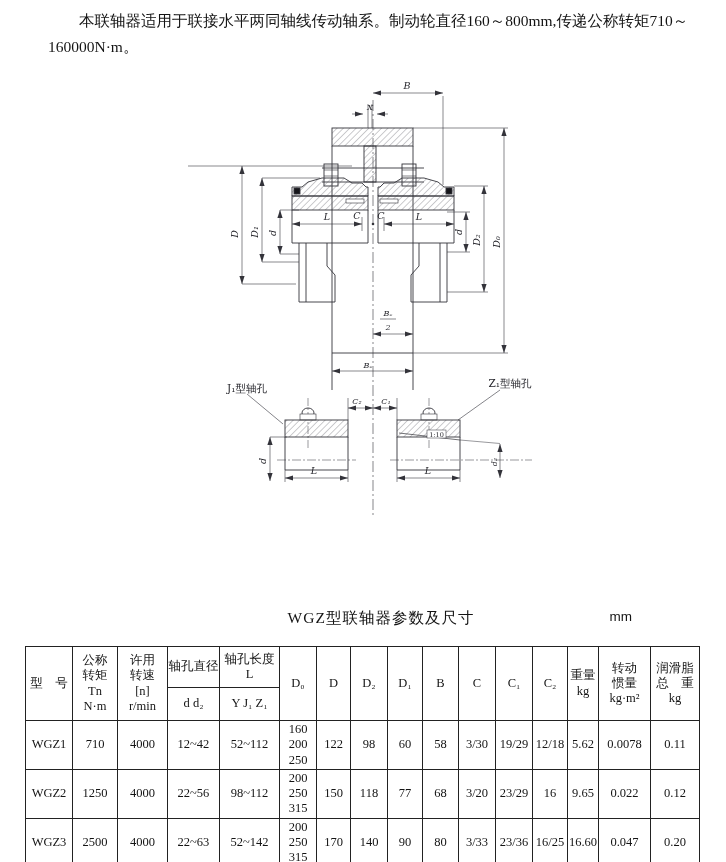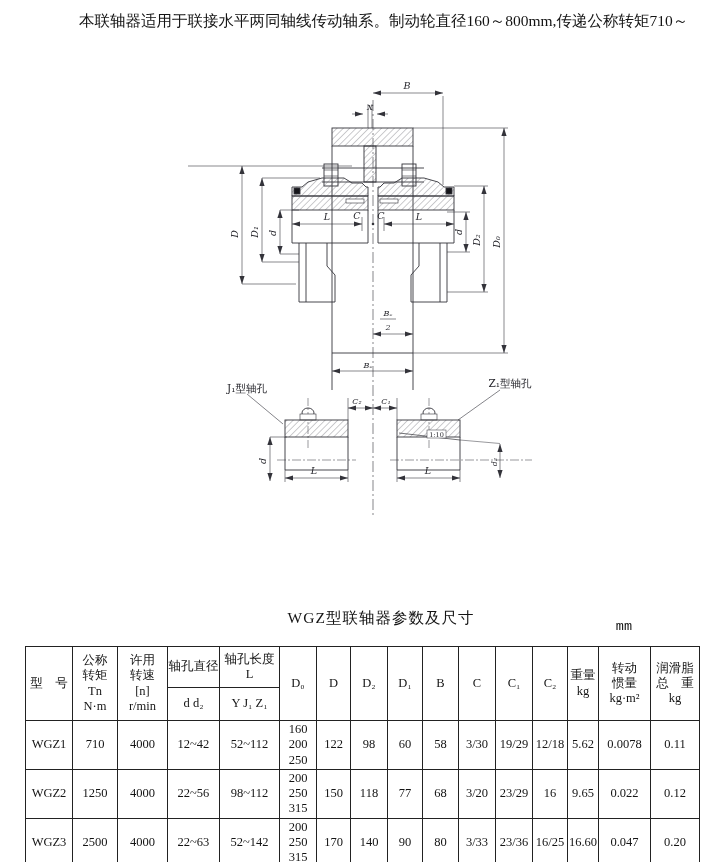--- a/index.html
+++ b/index.html
@@ -10,40 +10,41 @@
   .intro{position:absolute;left:26px;top:8px;width:676px;font-size:15.5px;line-height:26px;margin-left:22px;}
   .intro .l1{text-indent:2em;}
   .diagram-wrap{position:absolute;left:0;top:70px;width:726px;height:500px;}
   svg text{font-family:"DejaVu Serif","Liberation Serif",serif;fill:#26262c;}
   .dimtxt{font-style:italic;font-size:9.5px;}
   .dimtxt-s{font-style:italic;font-size:8px;}
   .cjk{font-size:10.5px;font-style:normal;}
   .taper{font-size:6.5px;font-style:normal;}
   .tbl-title-row{position:absolute;left:0;top:608px;width:726px;height:22px;margin-left:18px;}
   .tbl-title{position:absolute;left:0;width:726px;text-align:center;font-size:15.5px;letter-spacing:1px;}
-  .tbl-unit{position:absolute;right:112px;top:11px;font-size:13.5px;font-family:Liberation Mono, monospace;}
+  .tbl-unit{position:absolute;right:112px;top:1px;font-size:13.5px;font-family:Liberation Sans, sans-serif;}
   table.params{
     position:absolute;left:25px;top:646px;width:675px;
     border-collapse:collapse;table-layout:fixed;
   }
   table.params th,table.params td{
     border:1px solid #222;text-align:center;vertical-align:middle;
     white-space:pre-line;padding:1px 0;
     font-weight:normal;font-size:12.5px;line-height:1.22;
   }
   table.params{border:1.5px solid #222;}
   table.params tr.hrow1 th{height:38px;}
   table.params tr.hrow2 th{height:30px;}
   table.params tr.data td{height:44px;font-family:Liberation Serif, serif;}
 </style>
 </head>
 <body>
 
 <div class="intro">
   <div class="l1">本联轴器适用于联接水平两同轴线传动轴系。制动轮直径160～800mm,传递公称转矩710～</div>
+  <div class="l2">160000N·m。</div>
 </div>
 
 <div class="diagram-wrap">
 <svg width="726" height="500" viewBox="0 70 726 500">
   <defs>
     <pattern id="h" patternUnits="userSpaceOnUse" width="4.5" height="4.5" patternTransform="rotate(45)">
       <line x1="0" y1="0" x2="0" y2="4.5" stroke="#62626a" stroke-width="0.65"></line>
     </pattern>
     <marker id="arr" markerUnits="userSpaceOnUse" markerWidth="9" markerHeight="7" refX="8" refY="3" orient="auto-start-reverse">
       <path d="M0,0.4 L8,3 L0,5.6 Z" fill="#33333a"></path>

